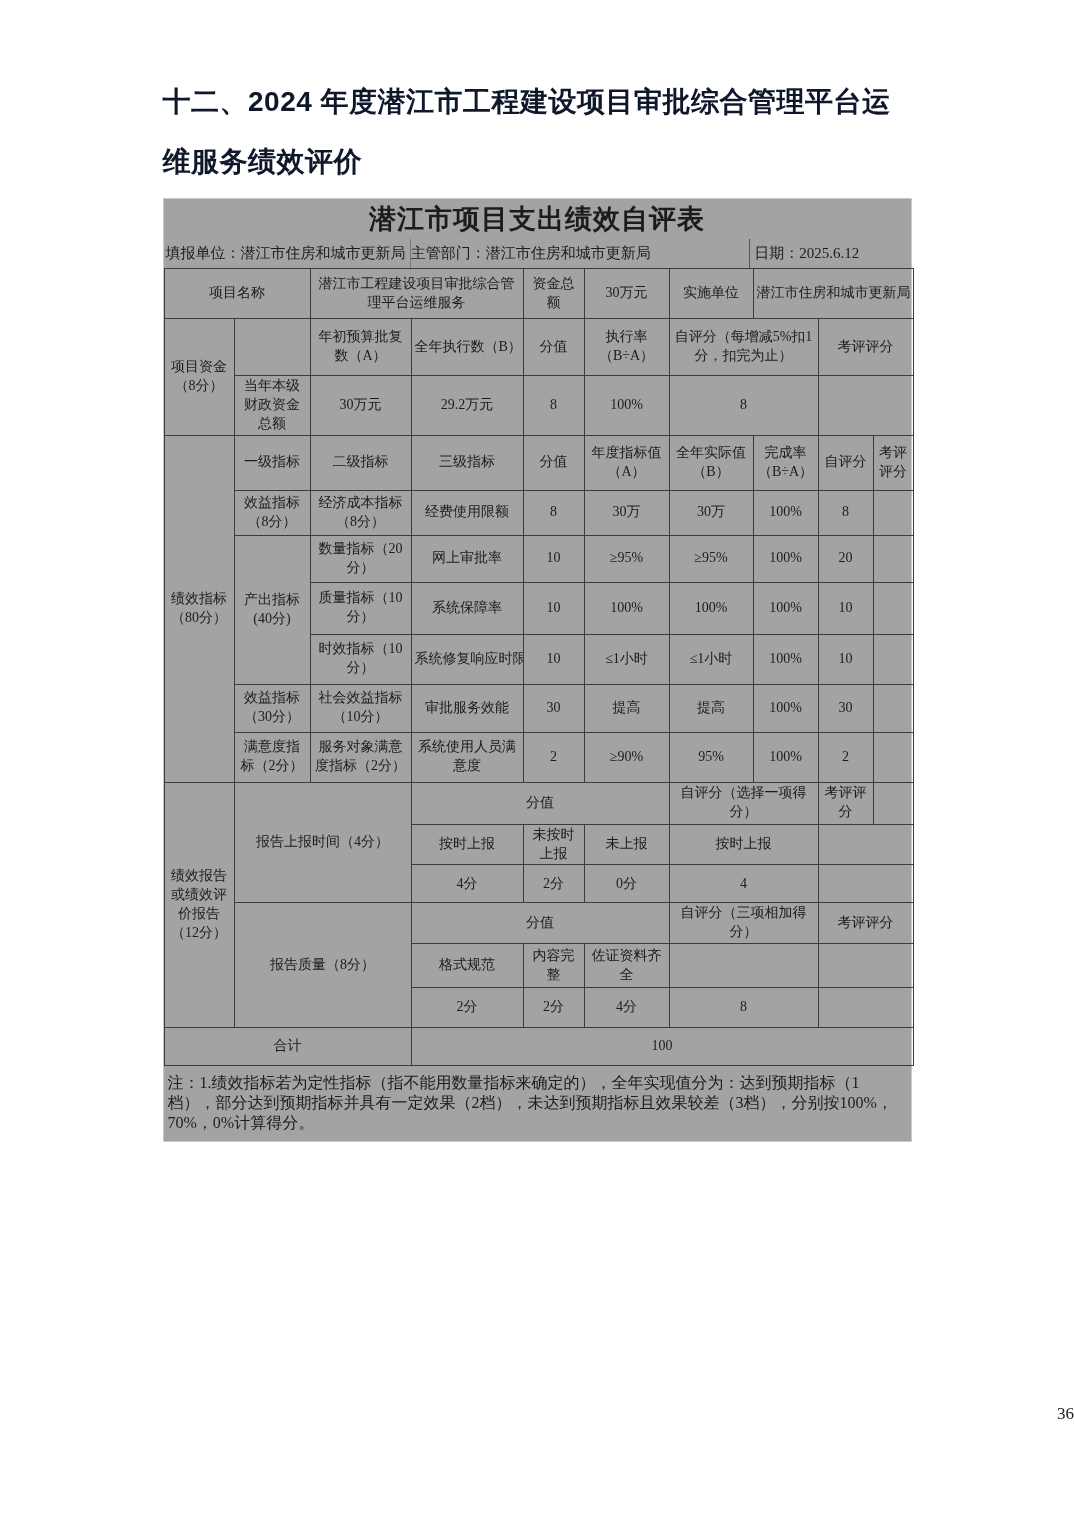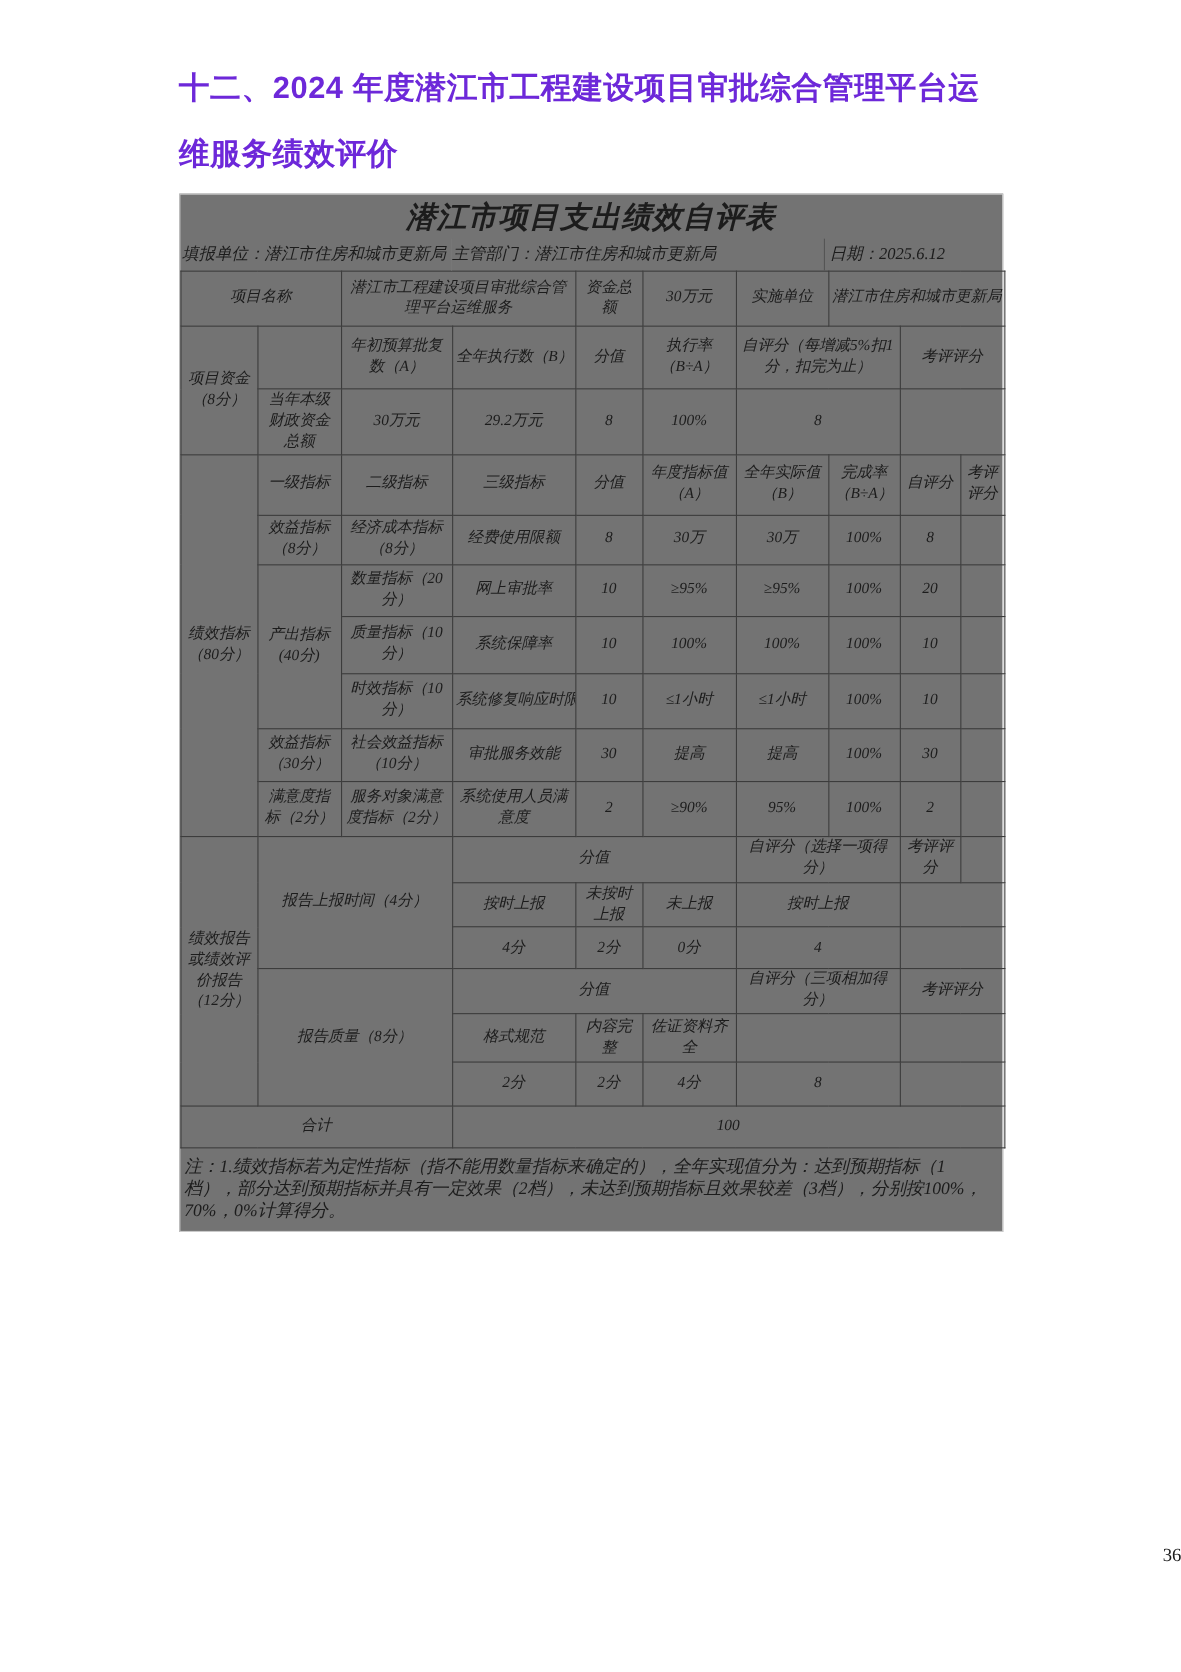--- a/index.html
+++ b/index.html
@@ -5,33 +5,32 @@
   html,body{margin:0;padding:0;}
   body{
     width:1074px;height:1520px;
     background:#ffffff;
     color:#1c1c1c;
     font-family:"Liberation Serif","DejaVu Serif",serif;
     position:relative;
   }
   .content{width:749px;margin:0 auto;}
   .doc-heading{
-    padding-top:50px;
+    padding-top:72px;
     font-family:"Liberation Sans","DejaVu Sans",sans-serif;
     font-weight:bold;
     font-size:28px;
     line-height:60px;
-    color:#6d28d9;
+    color:#0f172a;
     letter-spacing:0.5px;
   }
   .sheet{
     margin-top:6px;
     border:1px solid #c9c9c9;
-    background:#737373;
-    font-style:italic;
+    background:#a3a3a3;
   }
   .sheet-title{
     height:40px;line-height:40px;
     text-align:center;
     font-weight:bold;
     font-size:27px;
     letter-spacing:1px;
   }
   .info-bar{
     display:flex;

